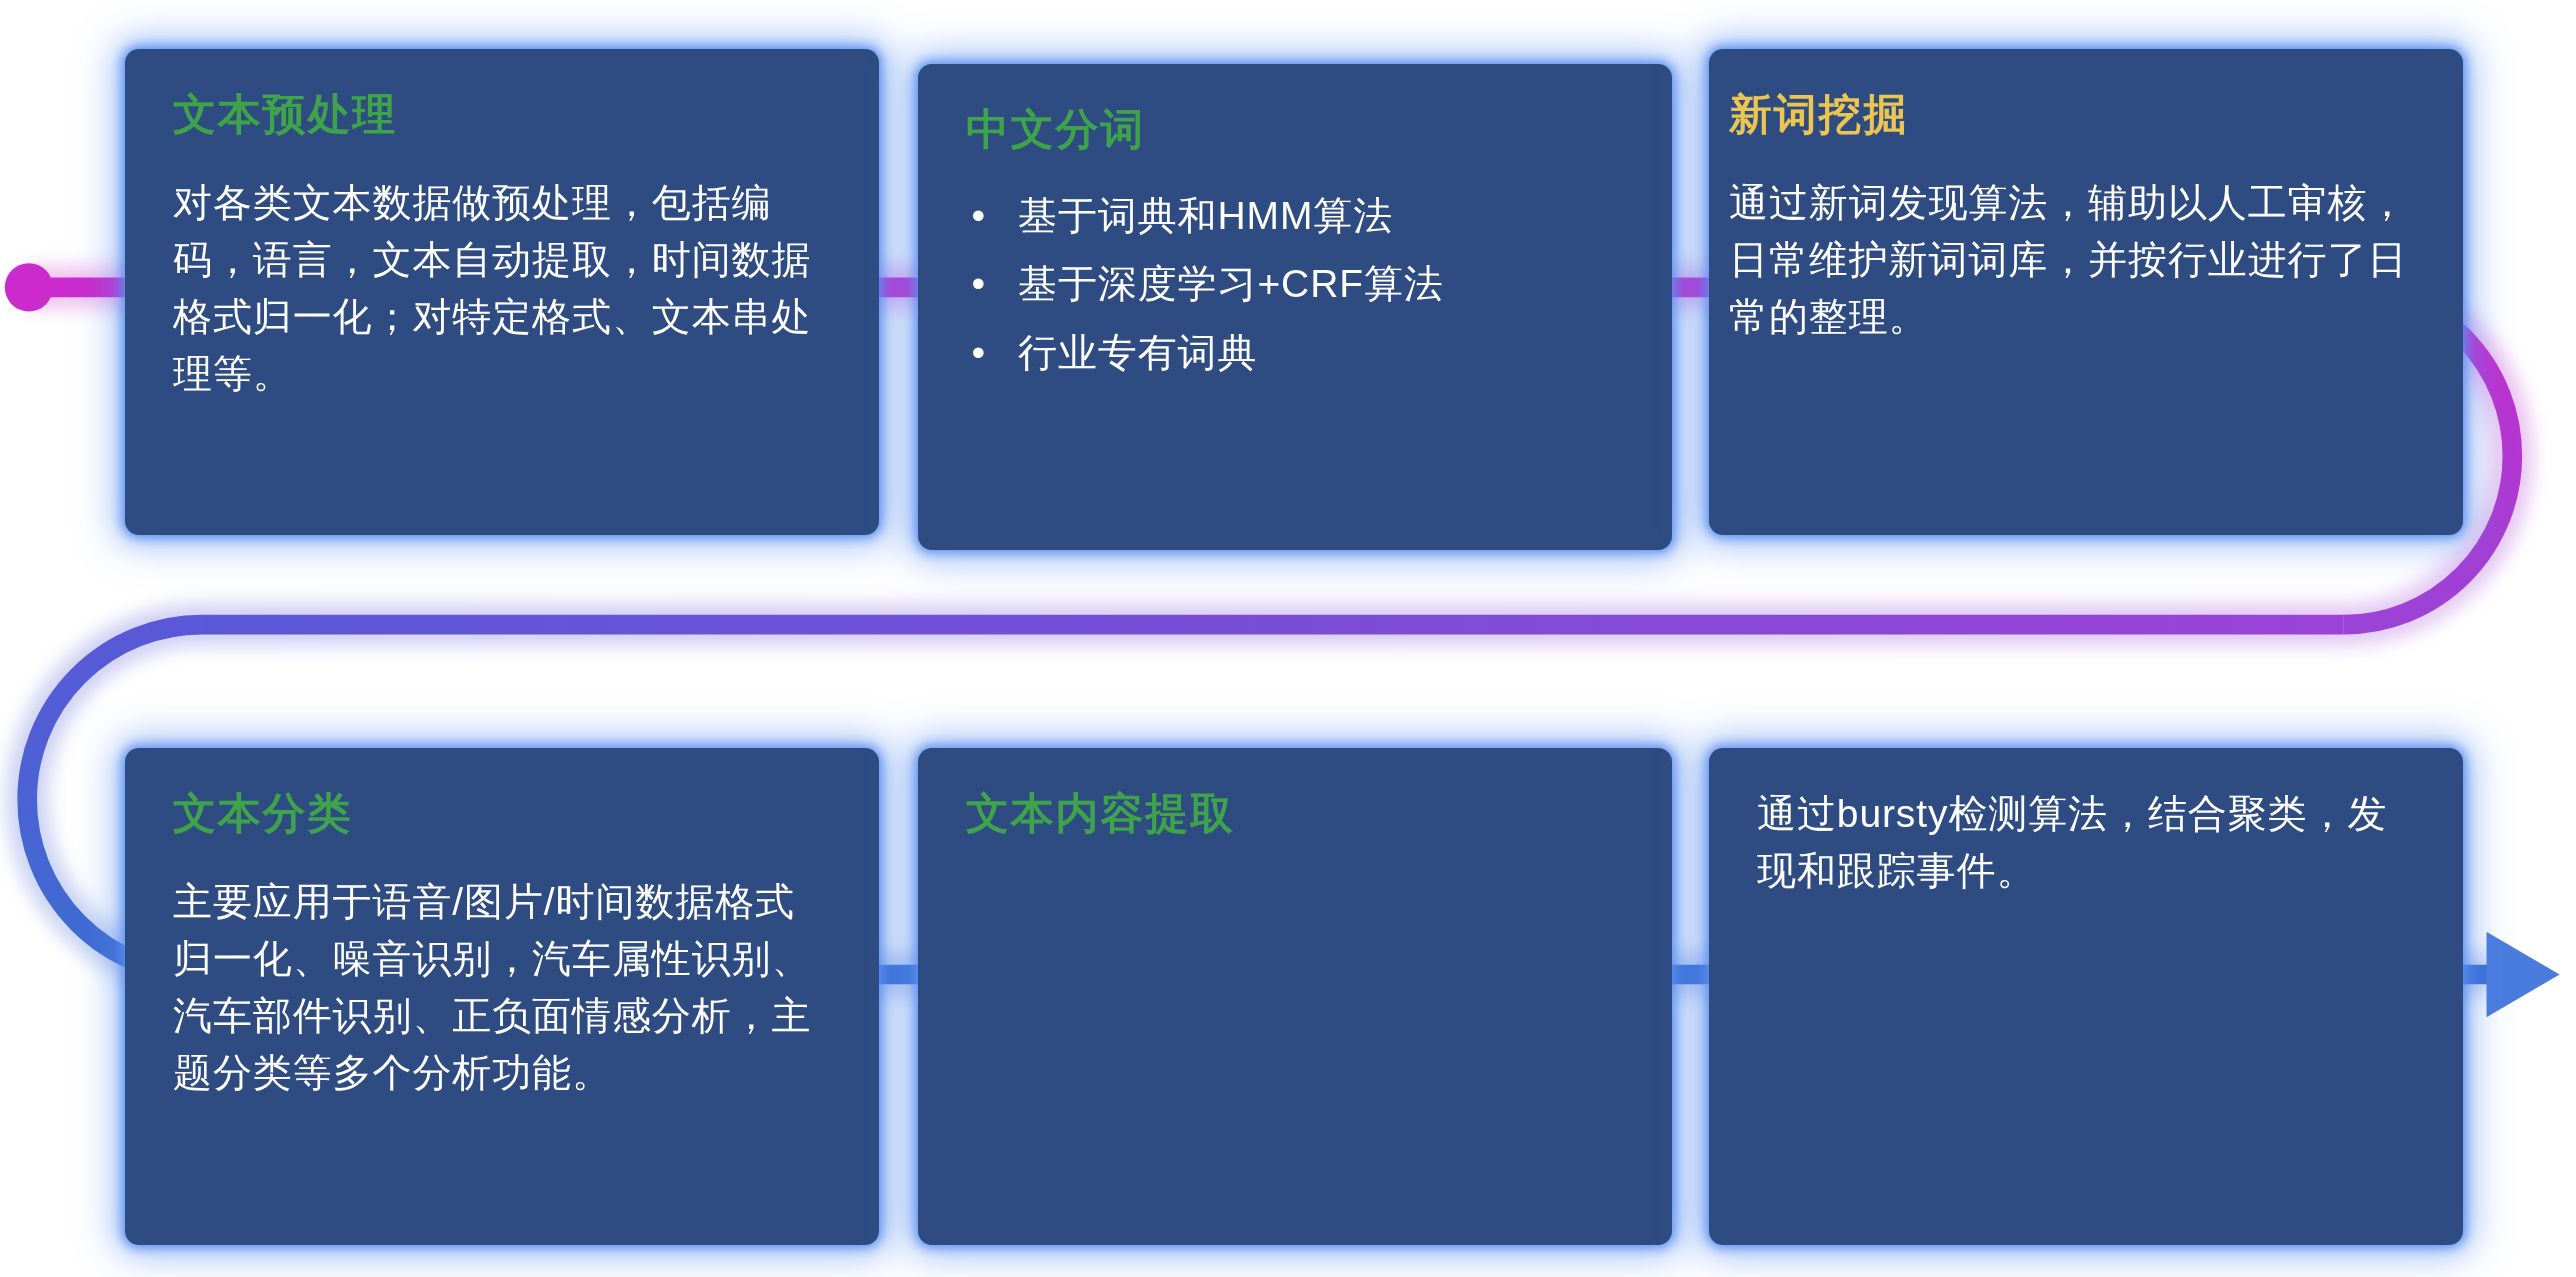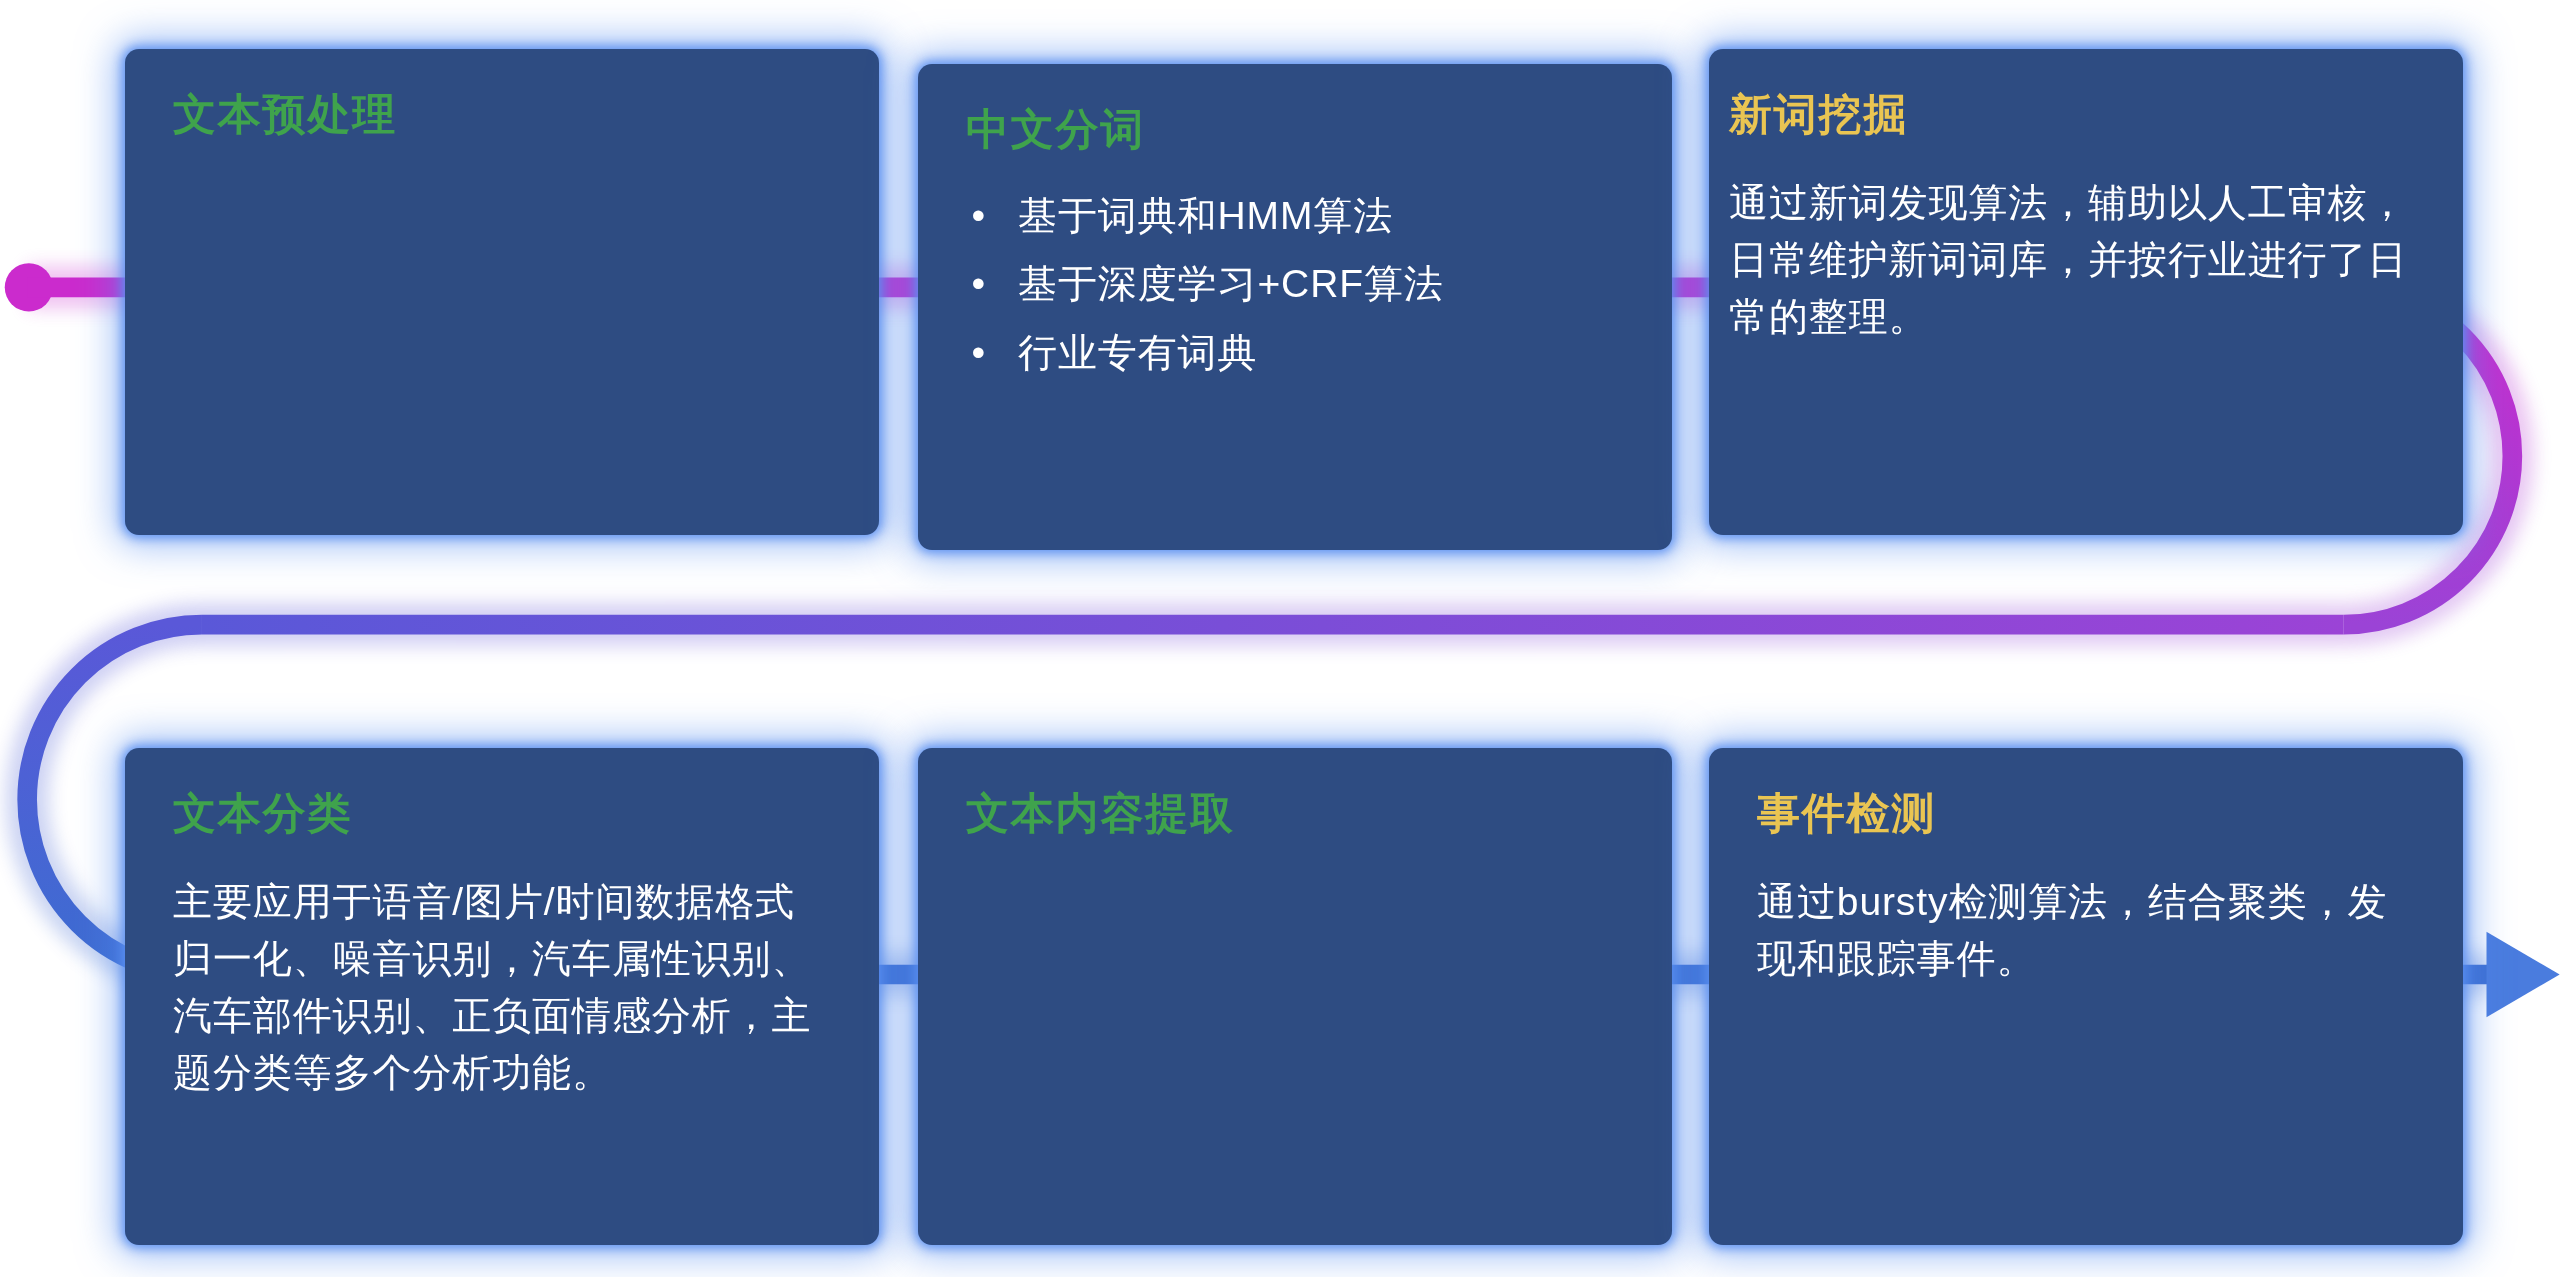--- a/index.html
+++ b/index.html
@@ -100,20 +100,21 @@
     <path d="M 30 322 H 2626" stroke="#CB2BCD"></path>
     <path d="M 2626 322 a 189 189 0 0 1 0 378" stroke="url(#gradRight)"></path>
     <path d="M 2626 700 H 226" stroke="url(#gradMid)"></path>
     <path d="M 226 700 a 196 196 0 0 0 0 392" stroke="url(#gradLeft)"></path>
     <path d="M 226 1092 H 2790" stroke="#3C6DD1"></path>
     <polygon points="2786,1044 2786,1140 2868,1092" fill="#4A7CDE"></polygon>
   </svg>
 
   <div class="card c1">
     <h2 class="title-green">文本预处理</h2>
+    <p>对各类文本数据做预处理，包括编码，语言，文本自动提取，时间数据格式归一化；对特定格式、文本串处理等。</p>
   </div>
 
   <div class="card c2">
     <h2 class="title-green">中文分词</h2>
     <ul>
       <li>基于词典和HMM算法</li>
       <li>基于深度学习+CRF算法</li>
       <li>行业专有词典</li>
     </ul>
   </div>
@@ -126,18 +127,17 @@
   <div class="card c4">
     <h2 class="title-green">文本分类</h2>
     <p>主要应用于语音/图片/时间数据格式归一化、噪音识别，汽车属性识别、汽车部件识别、正负面情感分析，主题分类等多个分析功能。</p>
   </div>
 
   <div class="card c5">
     <h2 class="title-green">文本内容提取</h2>
   </div>
 
   <div class="card c6">
-    <h2 class="title-yellow">事件检测</h2>
     <p>通过bursty检测算法，结合聚类，发现和跟踪事件。</p>
   </div>
 
 </div>
 
 
 </body></html>

